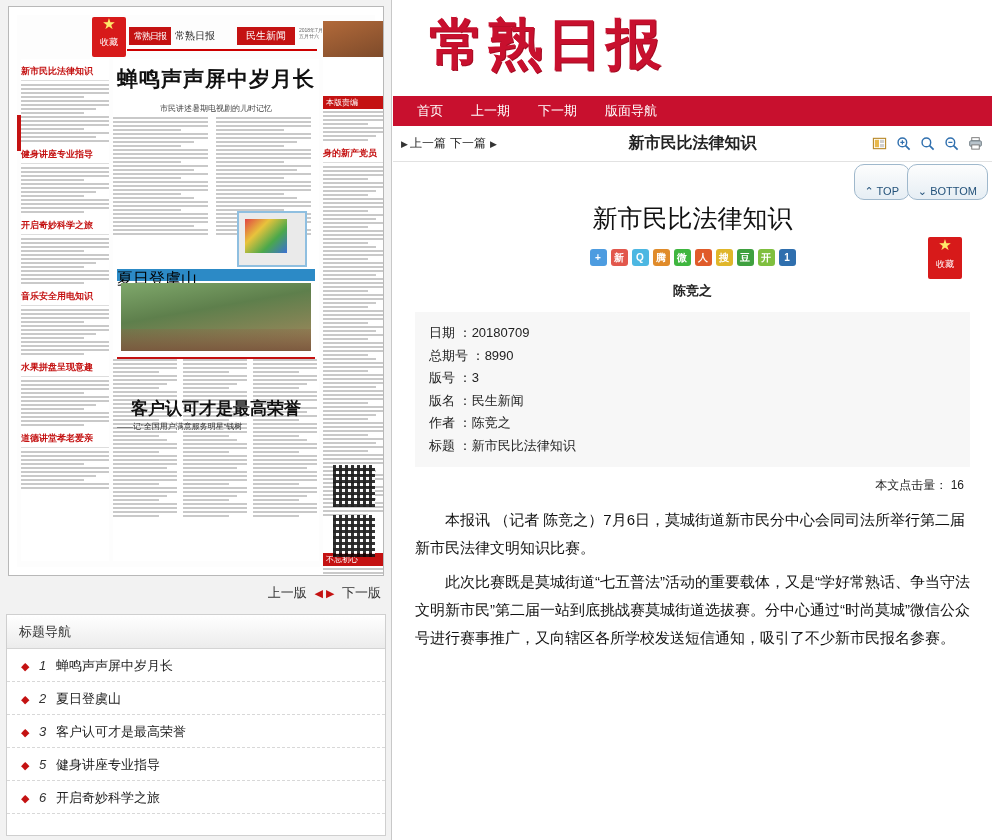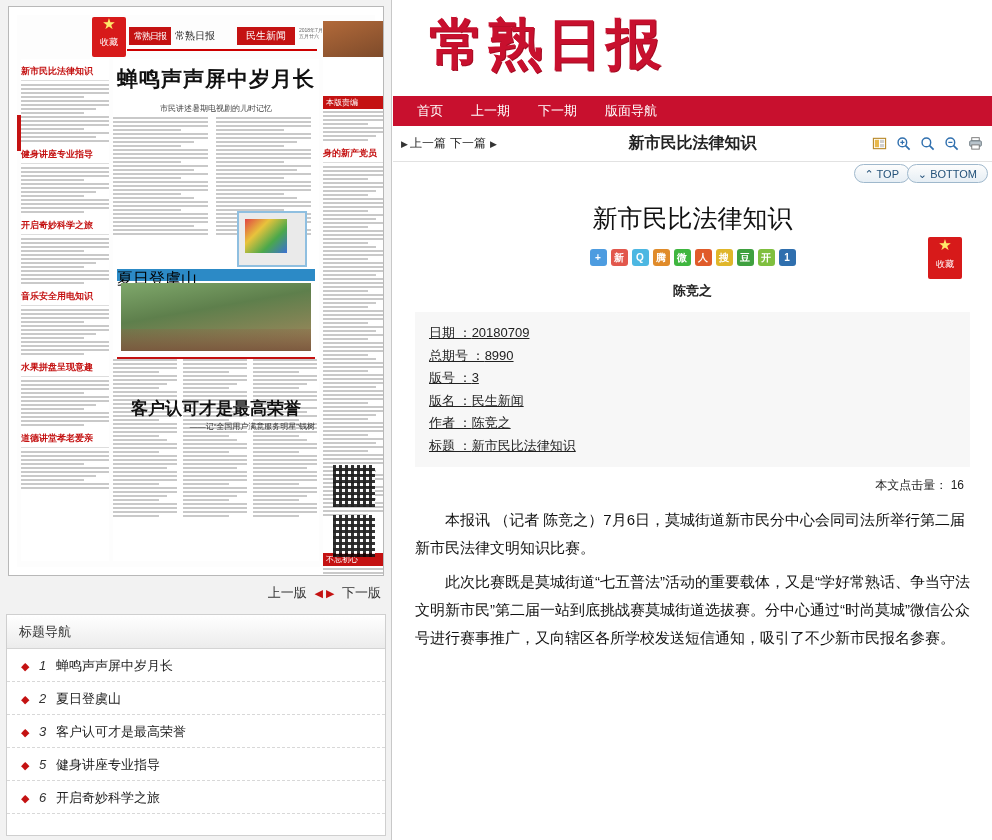--- a/index.html
+++ b/index.html
@@ -113,21 +113,21 @@
   }
   .hdr-band2 {
     position:absolute; left:100px; top:342px; width:198px; height:2px; background:#c41212;
   }
   .np-big2 {
     position:absolute; left:100px; top:382px; width:198px; height:22px;
     color:#111; font-size:17px; font-weight:bold; text-align:center;
   }
   .np-big2sub {
     position:absolute; left:100px; top:406px; width:198px; height:12px;
-    color:#333; font-size:8px; text-align:right;
+    color:#333; font-size:8px; text-align:left;
   }
   .np-c1title {
     font-size:9px; color:#c41212; font-weight:bold; border-bottom:1px solid #ddd;
     padding-bottom:2px; margin:6px 0 3px;
   }
   .qr {
     position:absolute; left:316px; bottom: 60px; width:42px; height:42px;
     background:
       repeating-linear-gradient(0deg,#111 0 3px,#fff 3px 6px),
       repeating-linear-gradient(90deg,#111 0 3px,#fff 3px 6px);
@@ -228,21 +228,21 @@
   .ticon svg { display:block; }
 
   .topbottom {
     position: relative; height: 26px;
   }
   .pill {
     position:absolute; top: 2px;
     height: 19px; line-height: 19px;
     border: 1px solid #9fb8cc; border-radius: 10px;
     background: linear-gradient(180deg,#fdfdfd,#e6eef4);
-    font-size: 11px; color:#24527a; padding: 0 10px; cursor:pointer;
+    font-size: 11px; color:#24527a; padding: 17px 10px; cursor:pointer;
   }
   .pill-top { right: 82px; }
   .pill-bottom { right: 4px; }
 
   .article {
     position: absolute; left: 0; right: 0; top: 196px; bottom: 0;
     padding: 0 22px;
   }
   .art-title {
     text-align:center; font-size: 25px; color:#111; font-weight: normal;
@@ -267,21 +267,21 @@
   .fav-btn .star { position:absolute; left:0; top:3px; width:34px; text-align:center; font-size:15px; color:#ffe96a;}
   .byline {
     text-align:center; font-size: 13px; color:#222; font-weight:bold; margin: 16px 0 12px;
   }
   .meta-box {
     background: #f7f7f7;
     padding: 10px 0 10px 14px;
     font-size: 13px; color: #222;
     line-height: 22.5px;
   }
-  .meta-box div { white-space: nowrap; text-decoration: underline; }
+  .meta-box div { white-space: nowrap; }
   .hits {
     text-align: right; font-size: 12px; color:#222; margin: 10px 6px 12px 0;
   }
   .body-p {
     font-size: 15px; color: #111; line-height: 28px;
     text-indent: 2em; margin: 0 0 6px;
     font-family: "Liberation Sans", sans-serif;
   }
 </style>
 </head>

